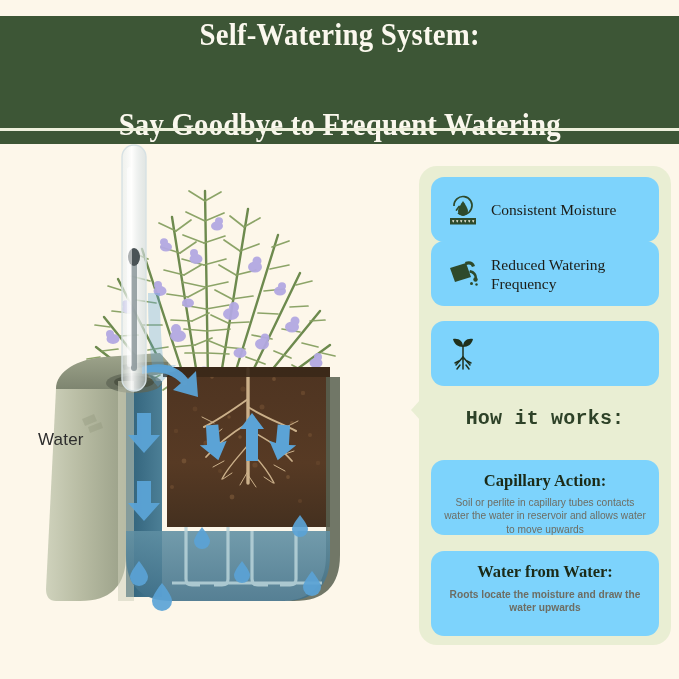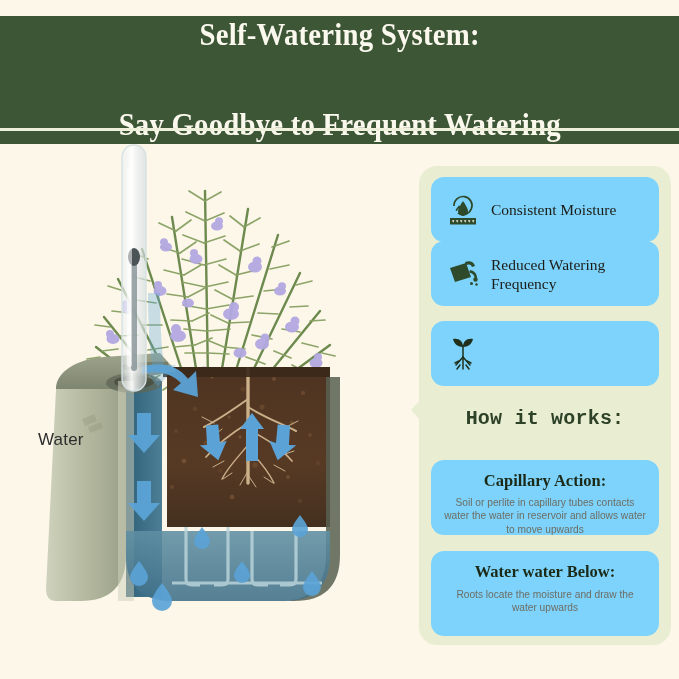--- a/index.html
+++ b/index.html
@@ -83,21 +83,21 @@
   .h-title{
     font-family:"Liberation Serif",serif;font-weight:bold;
     font-size:16.5px;color:#1b2a17;text-align:center;
     margin-top:11px;
   }
   .h-body{
     font-family:"Liberation Sans",sans-serif;
     font-size:10.2px;line-height:13.4px;color:#6d6d63;
     text-align:center;padding:5px 12px 0 12px;
   }
-  .h-body-2{padding-top:6px;}
+  .h-body-2{padding-top:6px;font-weight:bold;}
 </style>
 </head>
 <body>
 
 <div class="header">
   <div class="title-1">Self-Watering System:</div>
   <div class="title-2">Say Goodbye to Frequent Watering</div>
 </div>
 <div class="header-line"></div>
 
@@ -479,15 +479,15 @@
 </div>
 
 <div class="how-title">How it works:</div>
 
 <div class="card card-h1">
   <div class="h-title">Capillary Action:</div>
   <div class="h-body">Soil or perlite in capillary tubes contacts water the water in reservoir and allows water to move upwards</div>
 </div>
 
 <div class="card card-h2">
-  <div class="h-title">Water water Below:</div>
+  <div class="h-title">Water from Water:</div>
   <div class="h-body h-body-2">Roots locate the moisture and draw the water upwards</div>
 </div>
 
 </body></html>

